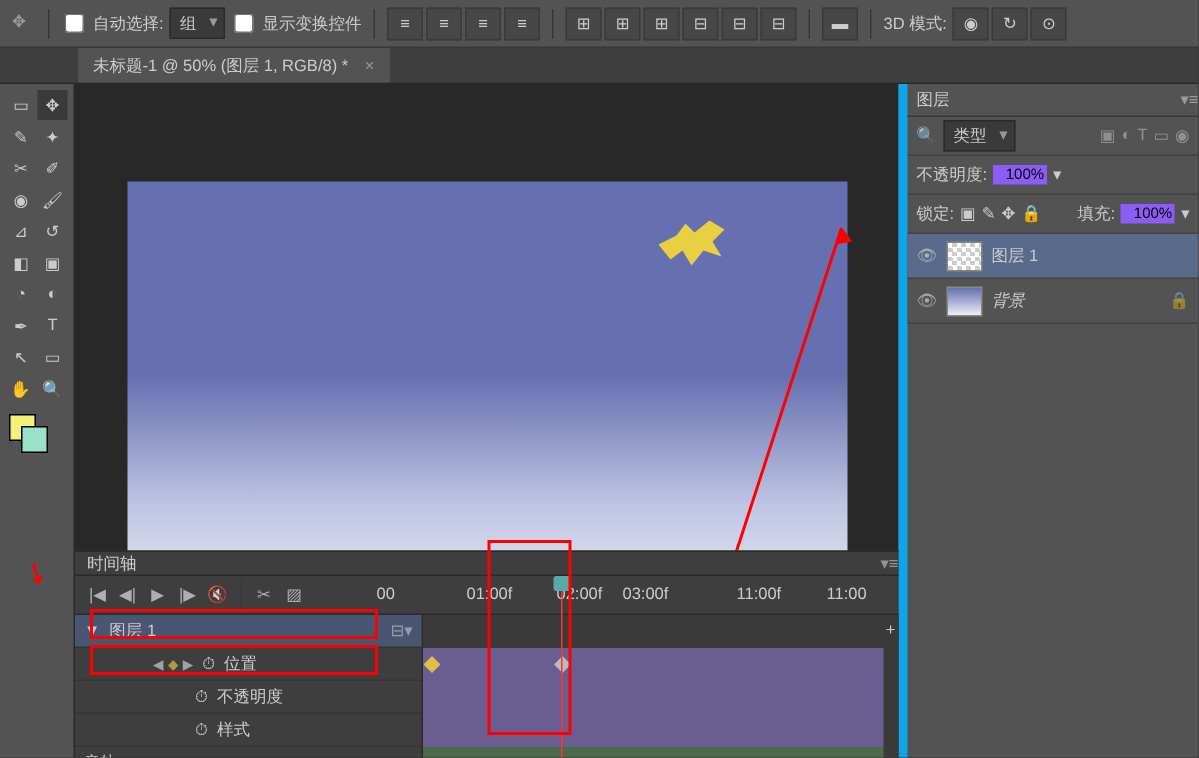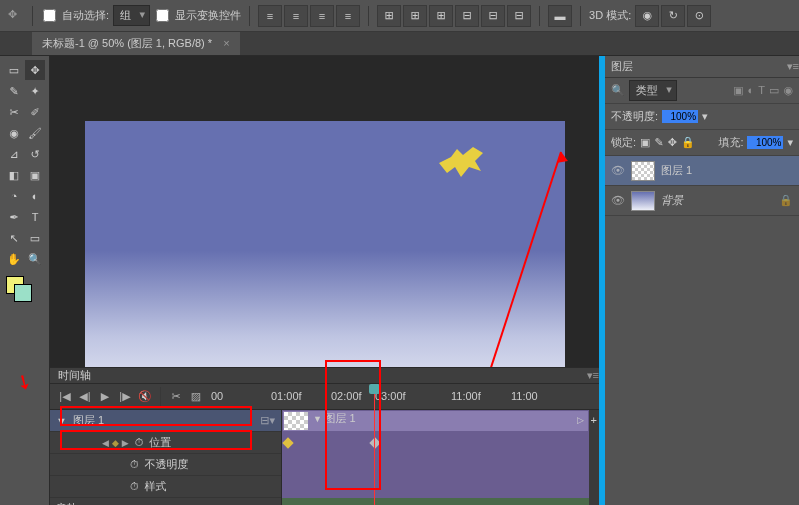--- a/index.html
+++ b/index.html
@@ -5,21 +5,21 @@
 *{margin:0;padding:0;box-sizing:border-box;font-family:"Microsoft YaHei",Arial,sans-serif;font-size:11px;color:#ccc;user-select:none}
 body{background:#535353;width:799px;height:505px;overflow:hidden;position:relative}
 .topbar{height:32px;background:#535353;border-bottom:1px solid #383838;display:flex;align-items:center;padding:0 8px;gap:4px}
 .topbar .ico{width:16px;height:16px;opacity:.6}
 .topbar input[type=checkbox]{margin:0 2px}
 .dropdown{background:#3a3a3a;border:1px solid #2a2a2a;padding:2px 18px 2px 6px;position:relative}
 .dropdown::after{content:"▾";position:absolute;right:4px;color:#999}
 .sep{width:1px;height:20px;background:#383838;margin:0 4px}
 .btn-group{display:flex;gap:2px}
 .tbtn{width:24px;height:22px;background:#474747;border:1px solid #3a3a3a;display:flex;align-items:center;justify-content:center}
-.tabbar{height:24px;background:#3e3e3e;display:flex;align-items:flex-end;padding-left:32px;border-bottom:1px solid #2a2a2a}
+.tabbar{height:24px;background:#3e3e3e;display:flex;align-items:flex-end;padding-left:52px;border-bottom:1px solid #2a2a2a}
 .tab{padding:4px 10px;background:#535353;color:#ddd;position:relative}
 .tab .x{margin-left:8px;color:#999}
 .main{display:flex;height:calc(100% - 56px)}
 .tools{width:50px;background:#535353;border-right:1px solid #2a2a2a;padding:4px;display:grid;grid-template-columns:1fr 1fr;gap:1px;align-content:start}
 .tools .tool{width:20px;height:20px;display:flex;align-items:center;justify-content:center;background:#535353}
 .tools .tool:hover,.tools .tool.act{background:#3a3a3a}
 .swatches{grid-column:1/3;margin-top:6px;position:relative;height:30px}
 .sw1{width:18px;height:18px;background:#f2f27a;border:1px solid #000;position:absolute;left:2px;top:0}
 .sw2{width:18px;height:18px;background:#9be0c8;border:1px solid #000;position:absolute;left:10px;top:8px}
 .center{flex:1;display:flex;flex-direction:column;background:#282828}
@@ -30,35 +30,35 @@
 .annot-arrow{position:absolute;top:90px;left:503px;color:#f00;font-size:18px;transform:rotate(-10deg)}
 .annot-arrow2{position:absolute;top:370px;left:16px;color:#f00;font-size:20px;transform:rotate(30deg)}
 .statusbar{height:18px;background:#3a3a3a;display:flex;align-items:center;gap:8px;padding:0 8px;font-size:10px;color:#bbb;border-top:1px solid #2a2a2a}
 .statusbar .docinfo{background:#2f2f2f;padding:1px 6px}
 .hscroll{height:14px;background:#3a3a3a;display:flex;align-items:center;padding:0 2px}
 .hscroll .track{flex:1;height:10px;background:#2f2f2f;position:relative;margin:0 220px 0 30px}
 .hscroll .thumb{position:absolute;left:50px;width:120px;height:10px;background:#6a6a6a}
 .panels{width:200px;background:#535353;border-left:6px solid #0ea5e9;padding:0}
 .panel-tabs{height:22px;display:flex;align-items:center;border-bottom:1px solid #383838;padding-left:6px;gap:12px}
 .panel-row{height:26px;display:flex;align-items:center;padding:0 6px;gap:4px;border-bottom:1px solid #424242}
-.panel-row .mini{width:36px;background:#3b82f6;color:#000;padding:1px 2px;font-size:10px;text-align:right}
+.panel-row .mini{width:36px;background:#8b5cf6;color:#000;padding:1px 2px;font-size:10px;text-align:right}
 .panel-icons{display:flex;gap:4px;margin-left:auto}
 .panel-icons span{opacity:.5}
 .layer-list{background:#535353}
 .layer{height:30px;display:flex;align-items:center;padding:0 6px;gap:6px;border-bottom:1px solid #424242}
 .layer.sel{background:#5a6a8a}
 .layer .eye{width:14px;text-align:center;opacity:.7}
 .layer .thumb{width:24px;height:20px;border:1px solid #888}
 .layer .lock{margin-left:auto;opacity:.5}
 .timeline{position:absolute;left:50px;right:200px;bottom:0;height:138px;background:#3e3e3e;border-top:1px solid #2a2a2a;display:flex;flex-direction:column}
 .tl-tabs{height:18px;display:flex;align-items:center;padding-left:8px;border-bottom:1px solid #2a2a2a;font-size:10px}
 .tl-toolbar{height:26px;display:flex;align-items:center;border-bottom:1px solid #2a2a2a}
 .tl-ctrl{display:flex;gap:2px;padding:0 6px;align-items:center}
 .tl-ctrl .pb{width:18px;height:18px;display:flex;align-items:center;justify-content:center;opacity:.8}
-.tl-ruler{flex:1;position:relative;height:26px;font-size:9px;color:#999;}
+.tl-ruler{flex:1;position:relative;height:26px;font-size:9px;color:#999;margin-left:40px}
 .tl-ruler span{position:absolute;top:6px}
 .tl-body{flex:1;display:flex;position:relative}
 .tl-left{width:232px;border-right:1px solid #2a2a2a}
 .tl-row{height:22px;display:flex;align-items:center;padding:0 6px;gap:6px;border-bottom:1px solid #353535;font-size:10px}
 .tl-row.sel{background:#4a5572}
 .tl-row.sub{padding-left:50px}
 .tl-row .kf{display:flex;gap:3px;margin-left:2px}
 .tl-row .kf span{opacity:.7;font-size:9px}
 .tl-row .link{margin-left:auto;opacity:.6}
 .tl-right{flex:1;position:relative;background:#3a3a3a}
@@ -268,25 +268,20 @@
       <div class="tl-row sub">
         <span style="margin-left:30px">⏱</span>
         <span>样式</span>
       </div>
       <div class="tl-row">
         <span>音轨</span>
         <span class="link">♪▾</span>
       </div>
     </div>
     <div class="tl-right">
-      <div class="clip video">
-        <div class="cthumb"></div>
-        <span style="font-size:9px;padding:4px">▼ <span>图层 1</span></span>
-        <span style="position:absolute;right:4px;top:4px;font-size:9px">▷</span>
-      </div>
       <div class="clip pos"></div>
       <div class="kfdot" style="left:2px"></div>
       <div class="kfdot" style="left:89px;background:#bbb"></div>
       <div class="clip op"></div>
       <div class="clip st"></div>
       <div class="clip audio"></div>
       <div class="playhead"></div>
       <span style="position:absolute;right:0;top:2px;background:#3a3a3a;padding:2px">+</span>
     </div>
   </div>

